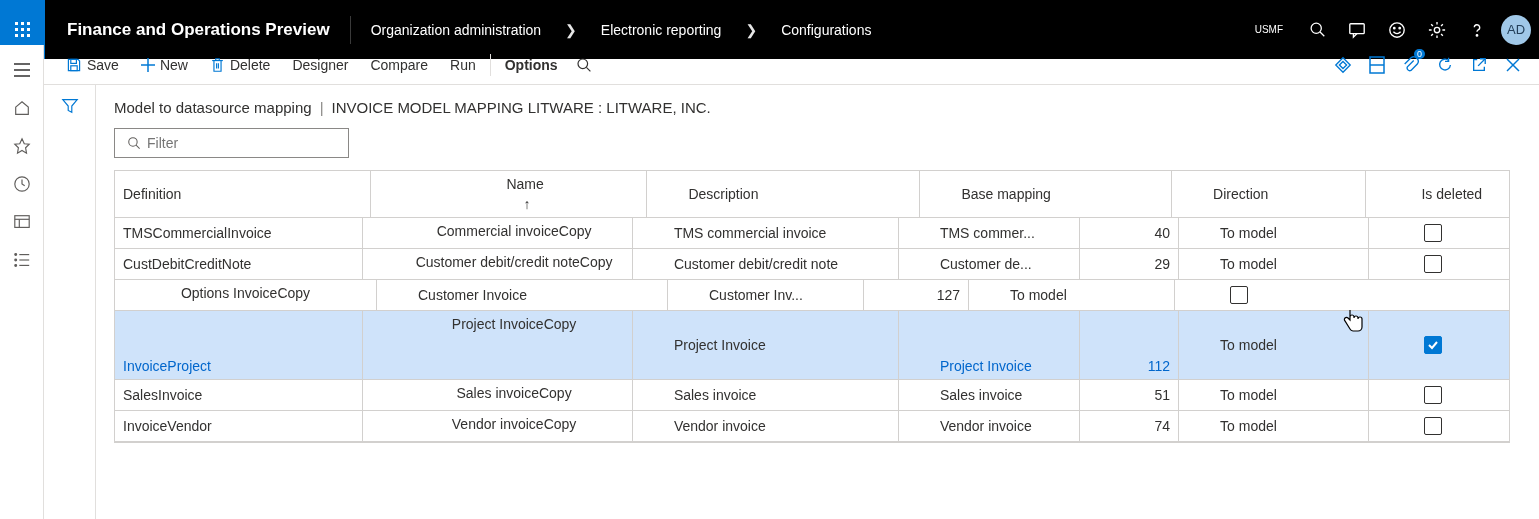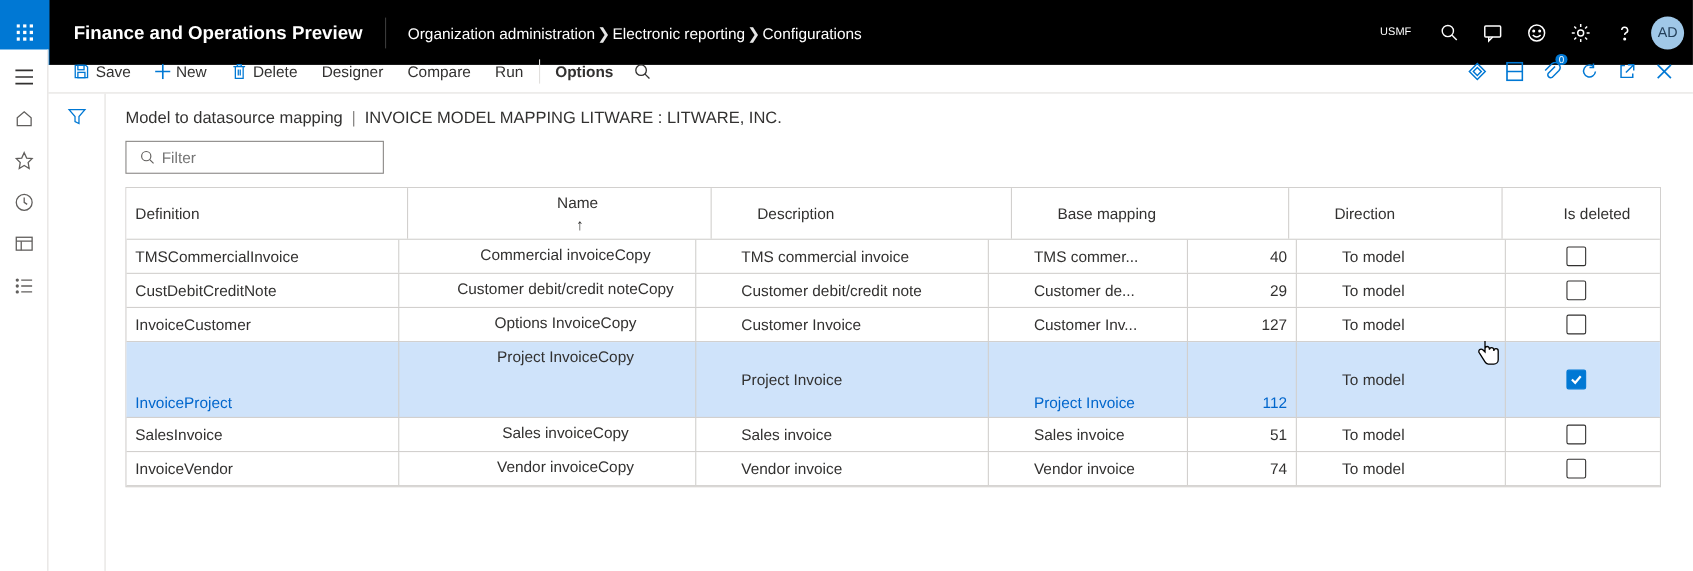--- a/index.html
+++ b/index.html
@@ -36,21 +36,21 @@
   font-size: 17px;
   font-weight: 600;
   border-right: none;
 }
 .vdiv { width: 1px; background: #3a3a3a; align-self: center; height: 28px; }
 .breadcrumb {
   display: flex;
   align-items: center;
   padding: 0 20px;
   font-size: 14px;
-  gap: 2px;
+  gap: 24px;
 }
 .breadcrumb span.sep { opacity: .9; }
 .topbar-spacer { flex: 1; }
 .topbar-right {
   display: flex;
   align-items: center;
   gap: 0;
 }
 .topbar-right .icon-btn {
   width: 40px;
@@ -525,23 +525,20 @@
               </div>
               <div class="gcell c-basen">
                 <span class="">29</span>
               </div>
               <div class="gcell c-dir">To model</div>
               <div class="gcell c-del">
                 <span class="cbx"></span>
               </div>
             </div>
             <div class="grow">
-              <div class="gcell c-def">
-                <span class="">InvoiceCustomer</span>
-              </div>
               <div class="gcell c-name">Options InvoiceCopy</div>
               <div class="gcell c-desc">Customer Invoice</div>
               <div class="gcell c-base">
                 <span class="">Customer Inv...</span>
               </div>
               <div class="gcell c-basen">
                 <span class="">127</span>
               </div>
               <div class="gcell c-dir">To model</div>
               <div class="gcell c-del">

